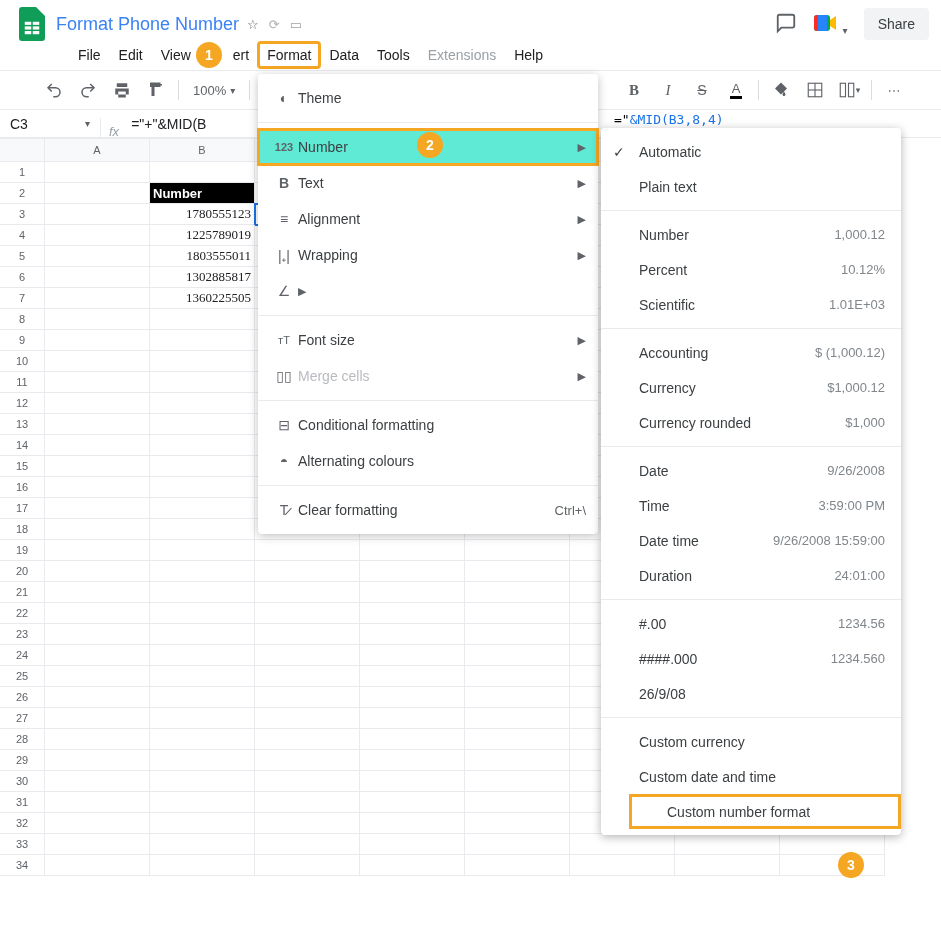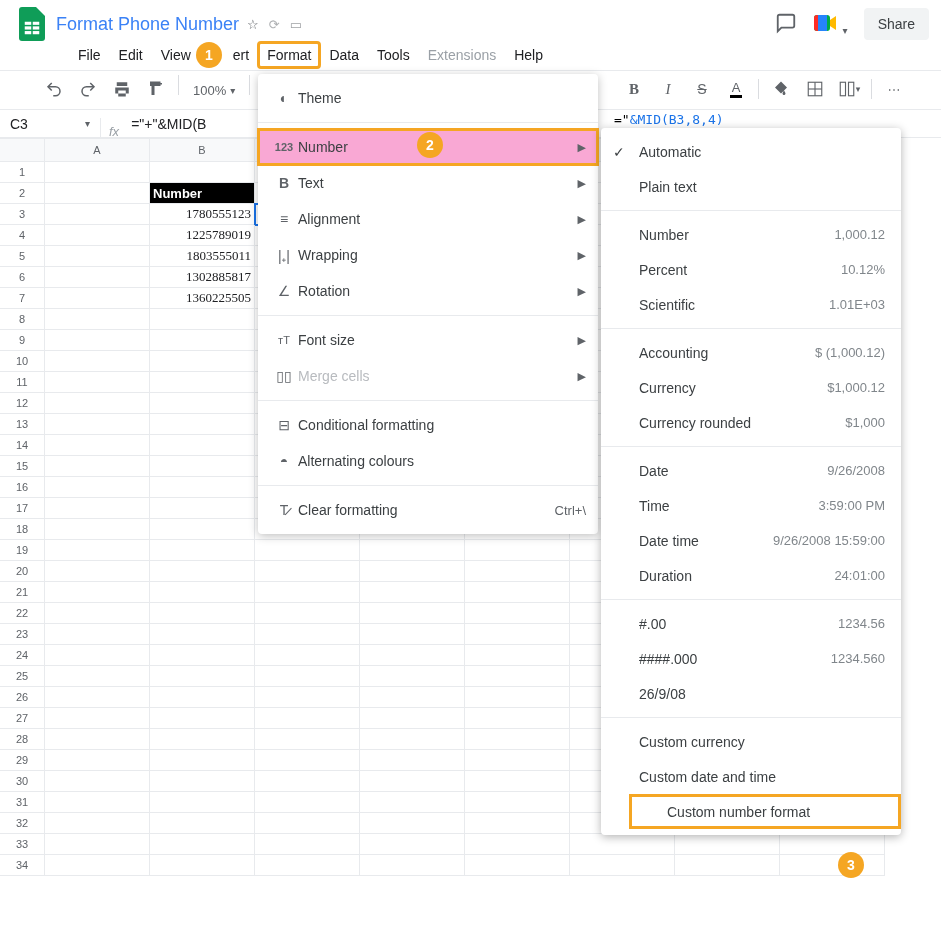--- a/index.html
+++ b/index.html
@@ -10,21 +10,21 @@
   .doc-title { font-size: 18px; color: #3b82f6; margin-left: 4px; margin-right: 8px; }
   .title-icons { display: flex; gap: 10px; align-items: center; color: #5f6368; }
   .title-right { margin-left: auto; display: flex; align-items: center; gap: 16px; }
   .share-btn { background: #f1f3f4; border-radius: 4px; padding: 8px 14px; color: #3c4043; font-size: 14px; display: flex; gap: 6px; }
   
   .menubar { display: flex; gap: 2px; padding: 0 18px 0 70px; height: 30px; align-items: center; font-size: 14px; color: #202124; }
   .menubar span { padding: 4px 8px; border-radius: 4px; cursor: pointer; }
   .menubar .disabled { color: #9aa0a6; }
   .menubar .highlighted { outline: 3px solid #f5a623; outline-offset: -1px; border-radius: 2px; }
   
-  .toolbar { display: flex; gap: 6px; padding: 4px 24px 4px 40px; border-top: 1px solid #e8eaed; border-bottom: 1px solid #e8eaed; height: 40px; color: #5f6368; position: relative; }
+  .toolbar { display: flex; align-items: center; gap: 6px; padding: 4px 24px 4px 40px; border-top: 1px solid #e8eaed; border-bottom: 1px solid #e8eaed; height: 40px; color: #5f6368; position: relative; }
   .toolbar .sep { width: 1px; height: 20px; background: #dadce0; margin: 0 2px; }
   .toolbar-btn { width: 28px; height: 28px; display: flex; align-items: center; justify-content: center; cursor: pointer; border-radius: 2px; }
   .zoom { display: flex; align-items: center; gap: 4px; padding: 2px 6px; font-size: 13px; }
   .fmt-toolbar-right { position: absolute; left: 620px; display: flex; align-items: center; gap: 6px; }
   
   .formula-row { display: flex; align-items: center; border-bottom: 1px solid #e8eaed; height: 28px; }
   .name-box { width: 100px; padding: 0 10px; font-size: 14px; display: flex; align-items: center; justify-content: space-between; color: #202124; }
   .fx { color: #9aa0a6; font-style: italic; padding: 0 8px; border-left: 1px solid #e8eaed; height: 100%; display: flex; align-items: center; margin-top: 16px; }
   .formula { font-size: 14px; font-family: Arial; padding-left: 4px; }
   .formula-extra { position: absolute; left: 614px; top: 112px; font-family: monospace; font-size: 13px; color:#1a73e8;}
@@ -41,21 +41,21 @@
   .cell.header-cell { background: #000; color: #fff; font-weight: bold; }
   .cell.right { justify-content: flex-end; font-family: Liberation Serif, serif; }
   .cell.selected { outline: 2px solid #1a73e8; outline-offset: -1px;}
   
   .format-menu { position: absolute; left: 258px; top: 74px; width: 340px; background: #fff; border-radius: 4px; box-shadow: 0 2px 10px rgba(0,0,0,.25); padding: 6px 0; z-index: 10; }
   .menu-item { display: flex; align-items: center; padding: 0 12px; height: 36px; font-size: 14px; color: #3c4043; cursor: pointer; position: relative; }
   .menu-item .mi-icon { width: 28px; display: flex; justify-content: center; color: #5f6368; font-size: 14px;}
   .menu-item .mi-label { flex: 1; }
   .menu-item .mi-arrow { color: #5f6368; font-size: 11px;}
   .menu-item .mi-short { color: #5f6368; font-size: 13px; }
-  .menu-item.highlighted { background: #f9a8d4; outline: 3px solid #f5a623; outline-offset: -2px;}
+  .menu-item.highlighted { background: #5eead4; outline: 3px solid #f5a623; outline-offset: -2px;}
   .menu-item.disabled { color: #b8bbbf; }
   .menu-sep { height: 1px; background: #e8eaed; margin: 6px 0; }
   
   .number-menu { position: absolute; left: 601px; top: 128px; width: 300px; background: #fff; border-radius: 4px; box-shadow: 0 2px 10px rgba(0,0,0,.3); padding: 6px 0; z-index: 11; }
   .nm-item { display: flex; align-items: center; padding: 0 16px 0 38px; height: 35px; font-size: 14px; color: #3c4043; cursor: pointer; position: relative; }
   .nm-item .check { position: absolute; left: 12px; }
   .nm-item .nm-label { flex: 1; }
   .nm-item .nm-example { color: #80868b; font-size: 13px; }
   .nm-item.highlighted { outline: 3px solid #f5a623; outline-offset: -3px; margin-left: 28px;}
   
@@ -607,21 +607,20 @@
       <span class="mi-label">Alignment</span>
       <span class="mi-arrow">▶</span>
     </div>
   <div class="menu-item">
       <span class="mi-icon">|₊|</span>
       <span class="mi-label">Wrapping</span>
       <span class="mi-arrow">▶</span>
     </div>
   <div class="menu-item">
       <span class="mi-icon">∠</span>
-      <span class="mi-label">Rotation</span>
       <span class="mi-arrow">▶</span>
     </div>
   <div class="menu-sep"></div>
   <div class="menu-item">
       <span class="mi-icon" style="font-size:11px;">ᴛT</span>
       <span class="mi-label">Font size</span>
       <span class="mi-arrow">▶</span>
     </div>
   <div class="menu-item disabled">
       <span class="mi-icon">▯▯</span>

